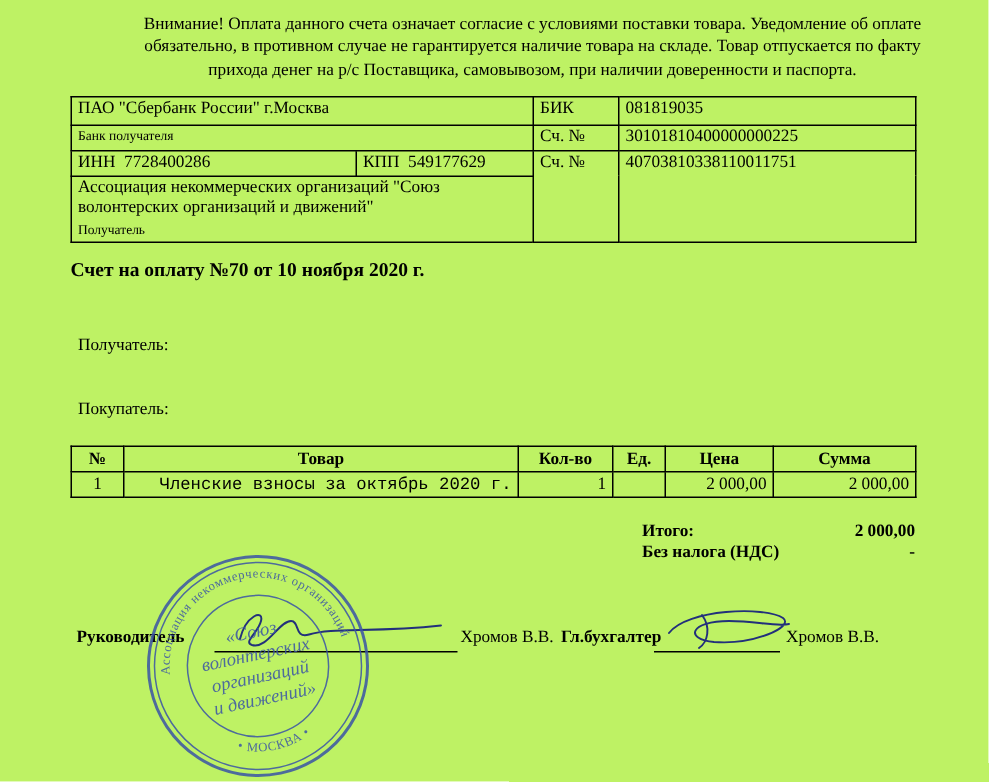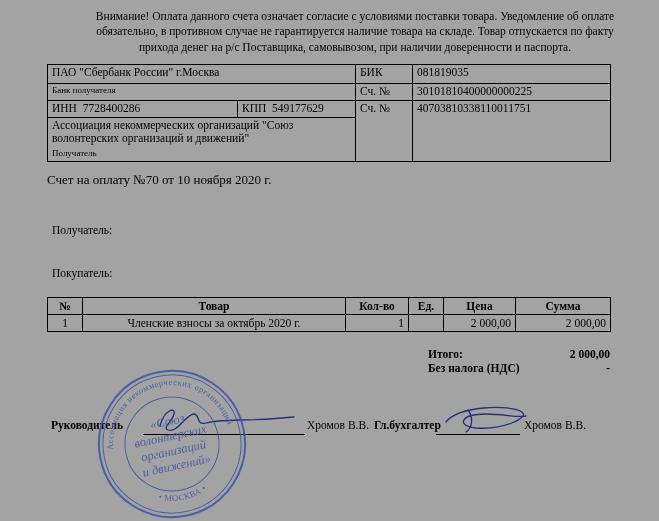--- a/index.html
+++ b/index.html
@@ -2,44 +2,44 @@
 <html><head>
 <meta charset="utf-8">
 <style>
   * { margin:0; padding:0; box-sizing:border-box; }
   html,body { background:#fff; }
   body {
     width:659px; height:521px;
     font-family:"Liberation Serif","DejaVu Serif",serif;
     color:#000;
   }
-  .page { position:relative; width:659px; height:521px; background:#a3a3a3; overflow:hidden; }
+  .page { position:relative; width:659px; height:521px; background:#bef264; overflow:hidden; }
   .abs { position:absolute; }
 
   .warning {
     left:90px; top:9px; width:530px;
     font-size:11.5px; line-height:1.33; text-align:center;
   }
 
   table { border-collapse:collapse; }
   .bank-table { position:absolute; left:47px; top:64px; width:563px; font-size:11.5px; line-height:1.18; table-layout:fixed; }
   .bank-table td { border:1px solid #000; padding:1px 4px 1px 4px; vertical-align:top; overflow:hidden; }
   .caption { font-size:9px; }
 
-  .doc-title { left:47px; top:172px; font-size:13px; font-weight:normal; }
+  .doc-title { left:47px; top:172px; font-size:13px; font-weight:bold; }
 
   .party-label { font-size:11.5px; }
   .party-text  { font-size:11.5px; font-weight:bold; line-height:1.25; }
 
   .items-table { position:absolute; left:47px; top:297px; width:563px; font-size:11.5px; table-layout:fixed; }
   .items-table th, .items-table td { border:1px solid #000; padding:1px 4px; height:17px; }
   .items-table th { font-weight:bold; text-align:center; }
   .c { text-align:center; }
   .r { text-align:right; }
-  .l { text-align:center; }
+  .l { text-align:right;font-family:Liberation Mono, monospace; }
 
   .totals-label { font-size:11.5px; font-weight:bold; }
   .totals-value { font-size:11.5px; font-weight:bold; text-align:right; width:95px; }
 
   .summary-line { left:55px; top:371px; font-size:11.5px; }
   .amount-words { left:55px; top:385px; width:213px; font-size:11.5px; font-weight:bold; padding-bottom:3px; border-bottom:1px solid #000; }
 
   .sig-label { font-size:11.5px; font-weight:bold; }
   .sig-name  { font-size:11.5px; }
   .sig-line  { border-top:1px solid #000; height:0; }

